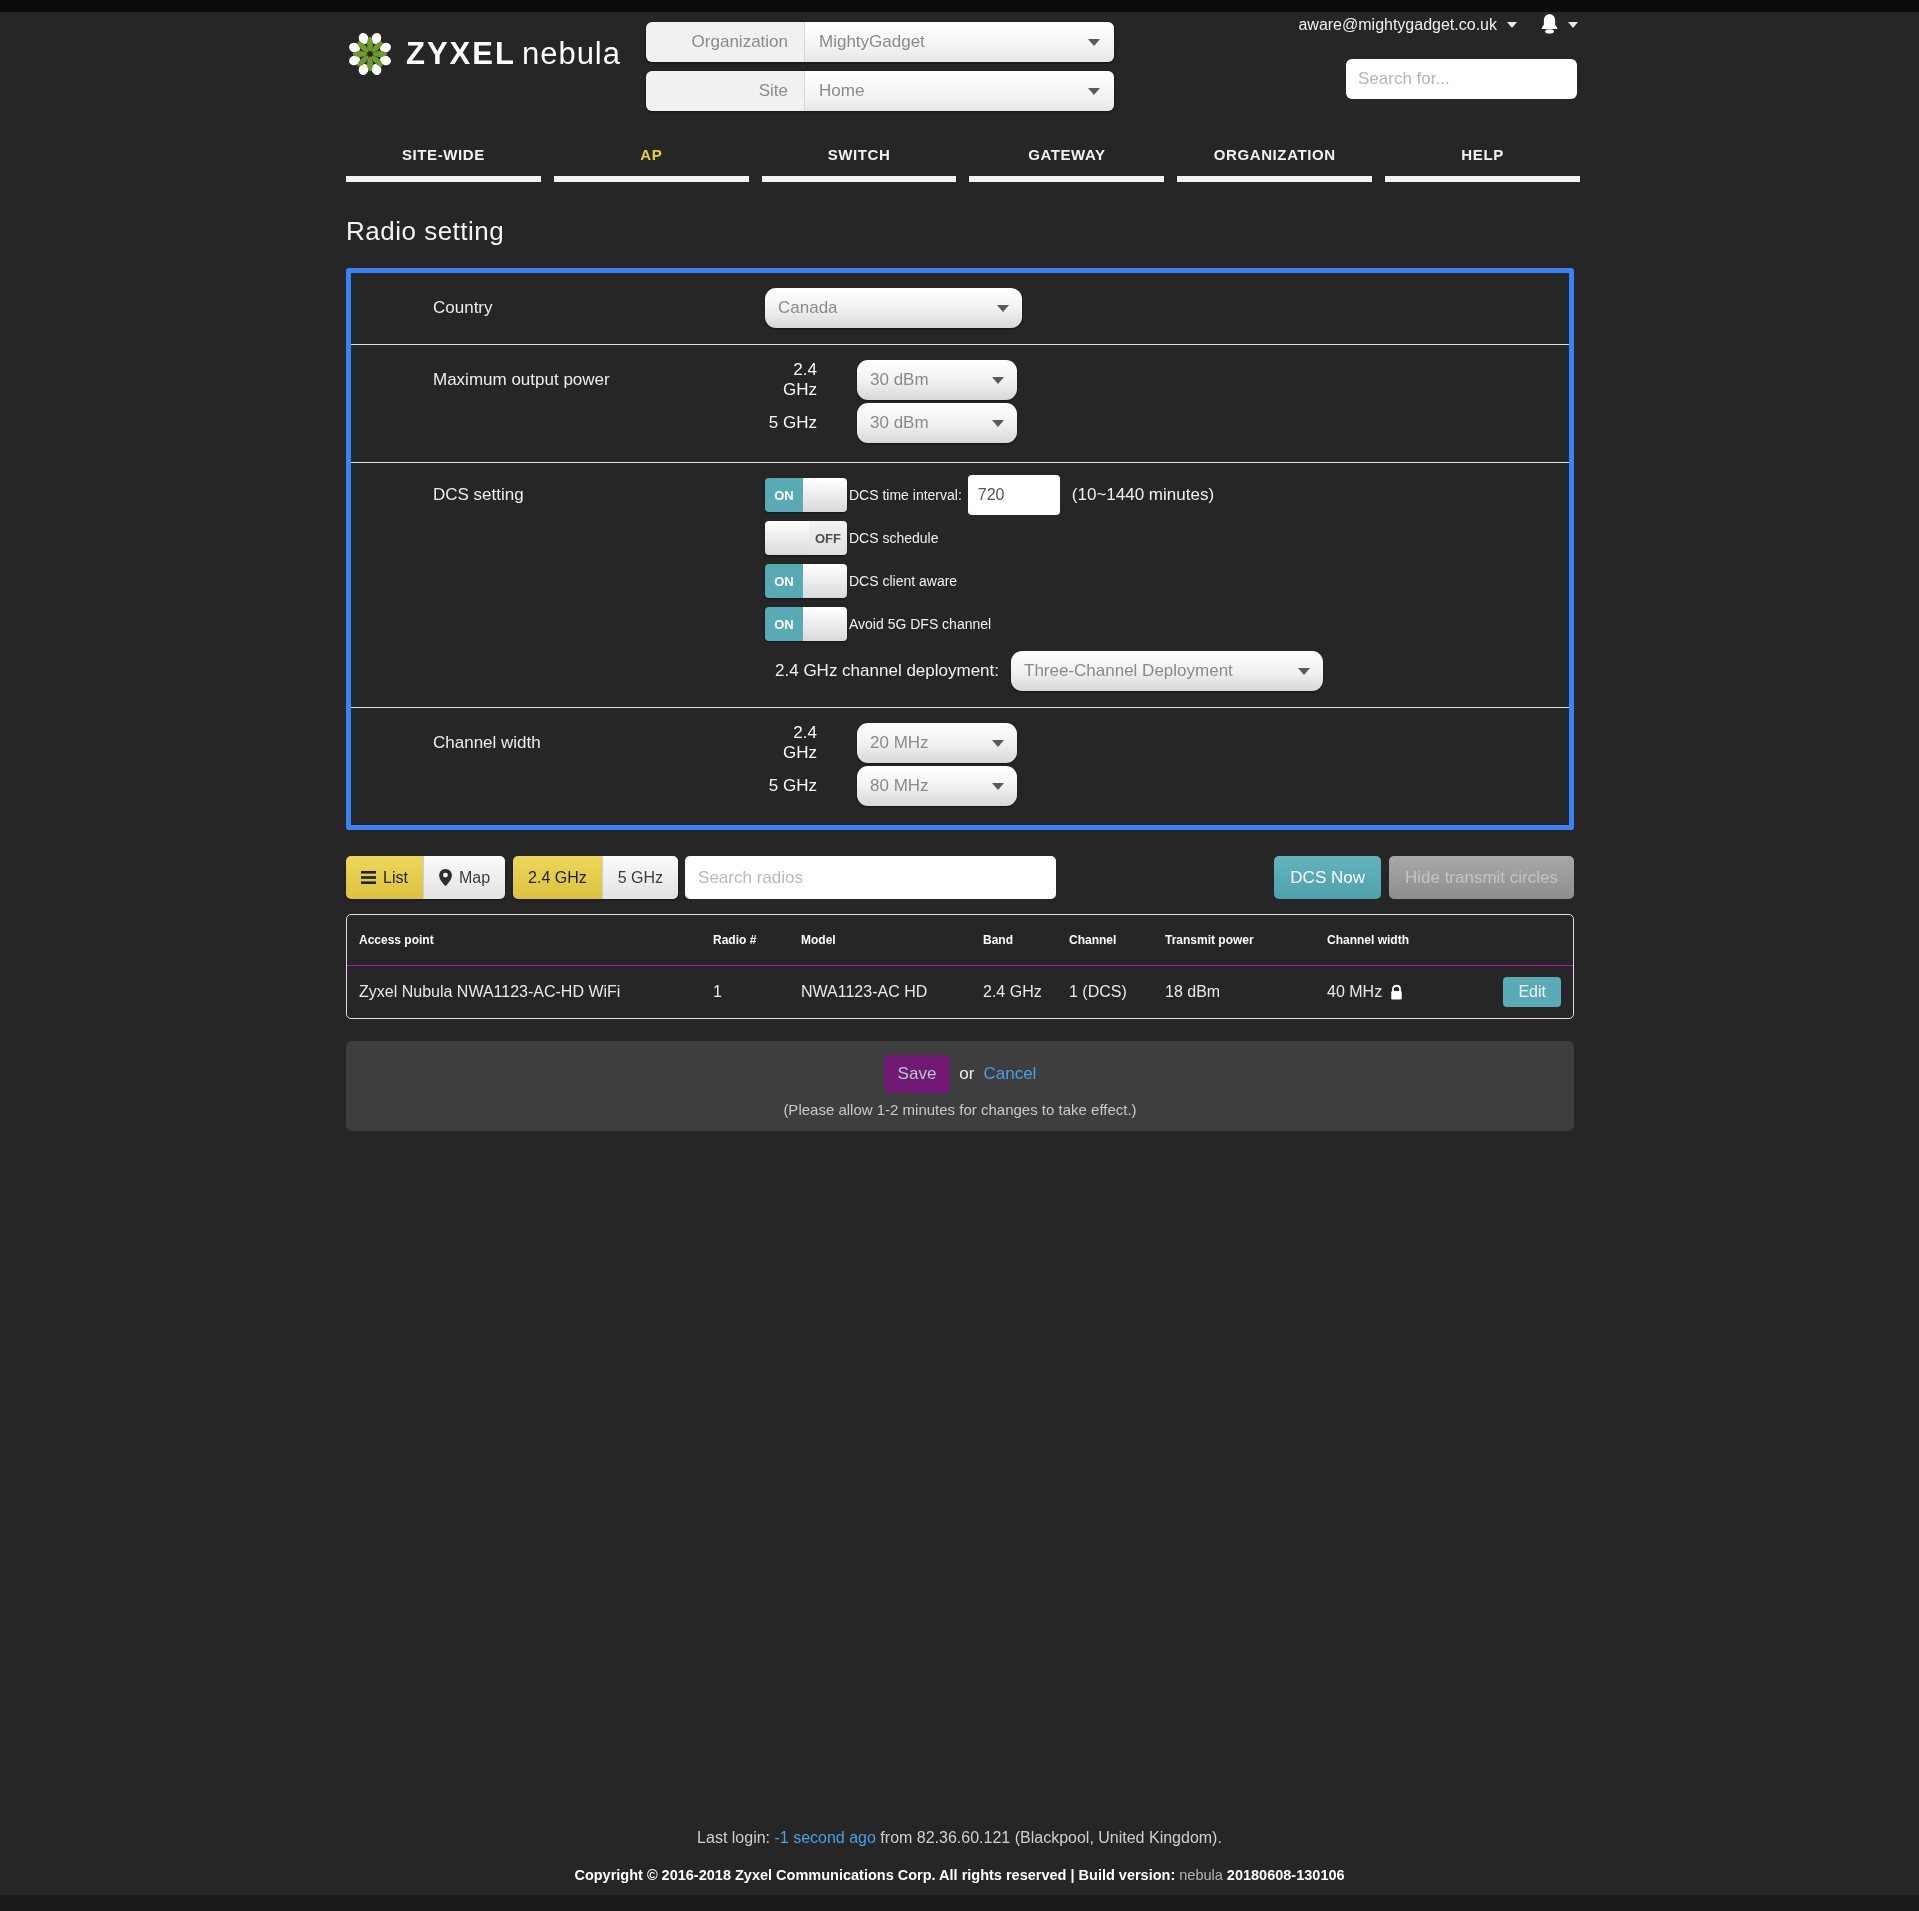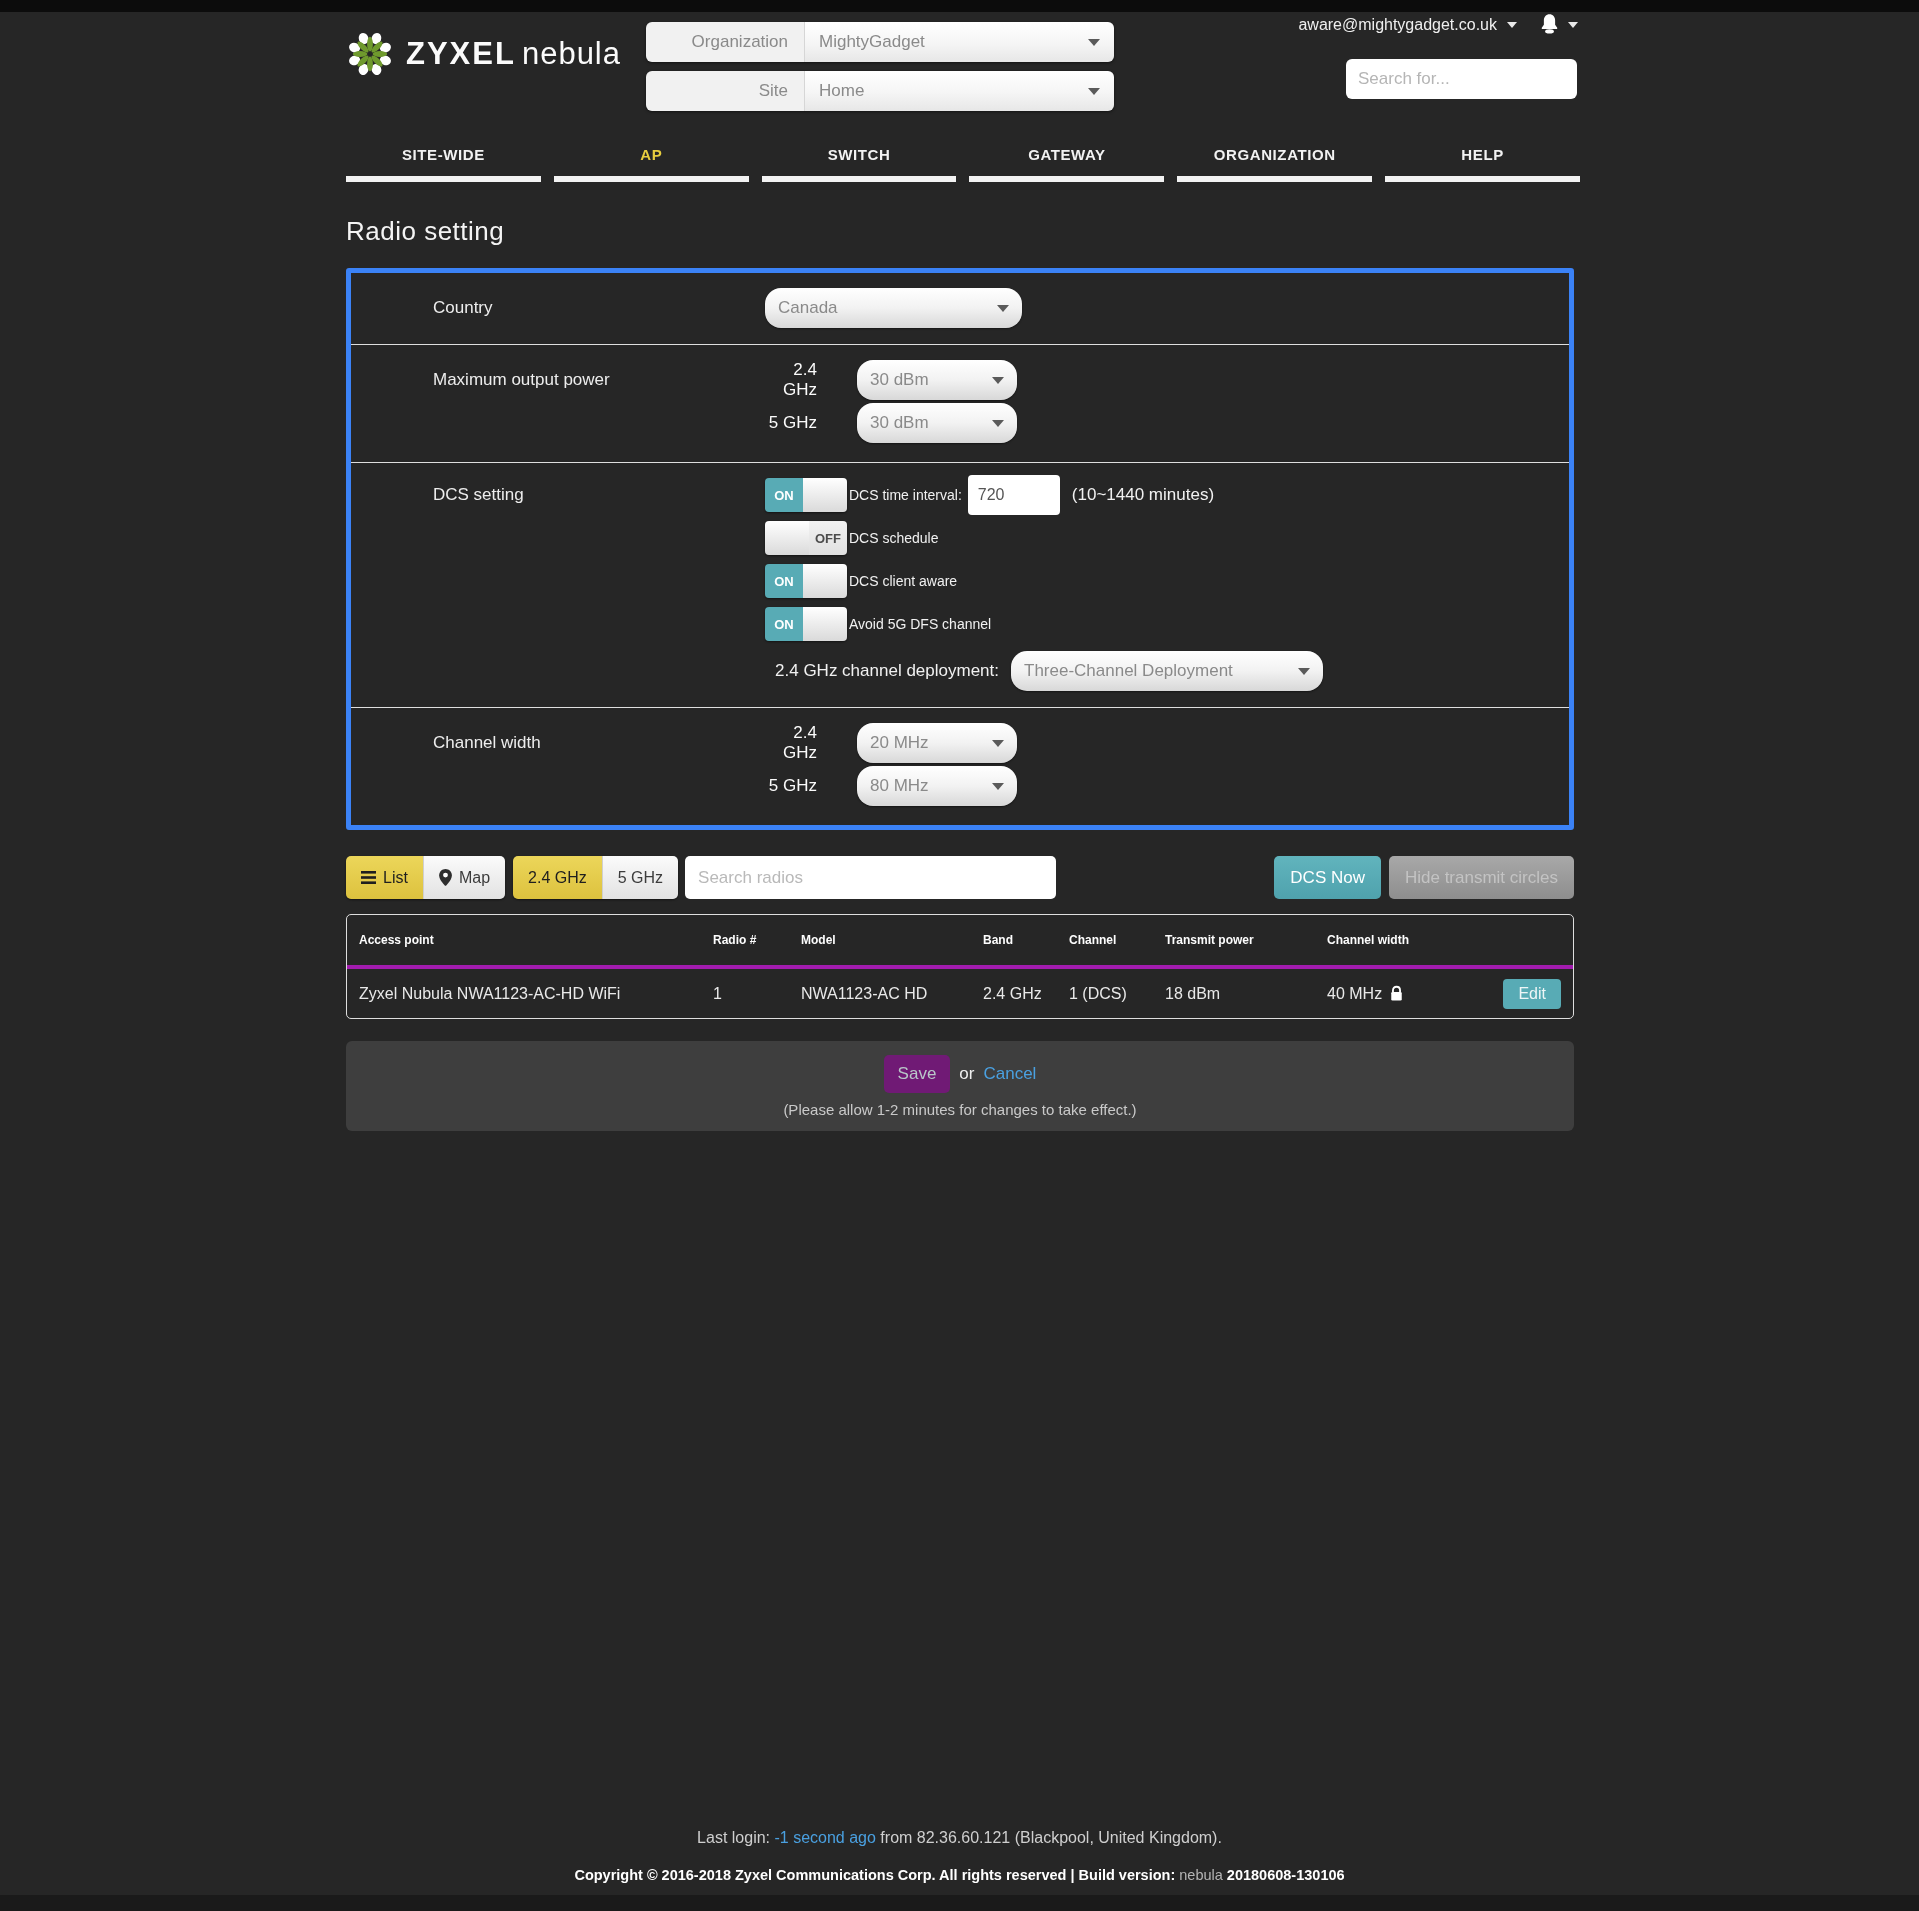--- a/index.html
+++ b/index.html
@@ -54,21 +54,21 @@
 
   .panel { margin-top:21px; border:5px solid #3b82f6; border-radius:3px; }
   .section { display:flex; padding:15px 0 16px 0; border-bottom:1px solid #dedede; }
   .section:last-child { border-bottom:none; }
   .sec-label { width:414px; padding-left:82px; font-size:17px; color:#ededed; }
   .sec-label.pad-c { padding-top:10px; }
   .sec-body { flex:1; }
 
   .select { display:flex; align-items:center; justify-content:space-between; height:40px;
             background:linear-gradient(180deg,#ffffff 0%,#f2f2f2 50%,#d8d8d8 100%);
-            border-radius:16px; color:#8a8a8a; font-size:17px; padding:0 13px;
+            border-radius:11px; color:#8a8a8a; font-size:17px; padding:0 13px;
             box-shadow:0 1px 2px rgba(0,0,0,.45); cursor:pointer; }
   .dd-caret { width:0; height:0; border-left:6px solid transparent; border-right:6px solid transparent;
             border-top:7px solid #5a5a5a; }
 
   .band-row { display:flex; align-items:center; margin-bottom:3px; }
   .band-label { width:52px; text-align:right; font-size:17px; color:#fbfbfb; }
   .band-row .select { width:160px; margin-left:40px; }
 
   
   .dcs-row { display:flex; align-items:center; margin-bottom:9px; height:34px; }
@@ -104,21 +104,21 @@
   .btn { height:43px; border:none; border-radius:5px; font-size:17px; padding:0 16px;
          font-family:"Liberation Sans", sans-serif; cursor:pointer; }
   .btn-teal { background:linear-gradient(180deg,#61b4bd,#4fa2ad); color:#fff; }
   .btn-gray { background:linear-gradient(180deg,#a8a8a8,#8e8e8e); color:#c3c3c3; }
 
   
   .ap-table { margin-top:15px; border:1px solid #dedede; border-radius:5px; overflow:hidden; }
   .t-head, .t-row { display:grid; grid-template-columns:354px 88px 182px 86px 96px 162px 154px 1fr;
          align-items:center; padding:0 12px; }
   .t-head { height:50px; font-size:12px; font-weight:bold; color:#fdfdfd; }
-  .t-row { height:53px; font-size:16px; color:#e9e9e9; border-top:4px solid #a21caf; }
+  .t-row { height:53px; font-size:16px; color:#e9e9e9; border-top:1px solid #a21caf; }
   .cw-cell { display:flex; align-items:center; gap:7px; }
   .edit-cell { text-align:right; }
   .btn-edit { background:#58abb5; color:#eef6f7; border:none; border-radius:4px; padding:6px 15px;
          font-size:16px; font-family:"Liberation Sans", sans-serif; cursor:pointer; }
 
   
   .save-bar { margin-top:22px; height:90px; background:#3e3e3e; border-radius:6px;
          display:flex; flex-direction:column; align-items:center; justify-content:center; }
   .save-row { display:flex; align-items:center; gap:9px; }
   .btn-save { background:#701a75; color:#b9c7c9; border:none; border-radius:5px; padding:9px 14px;

